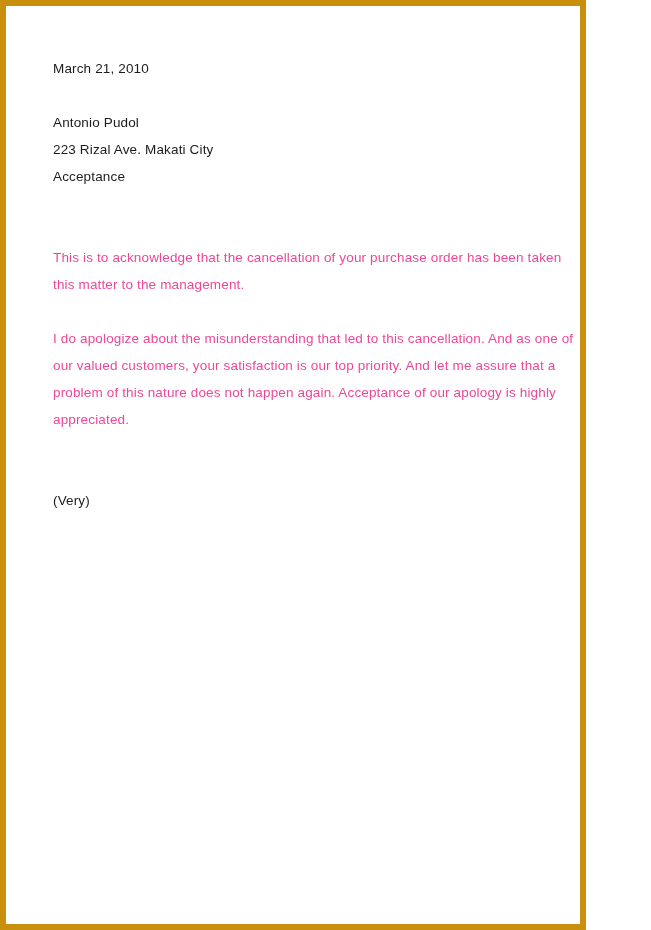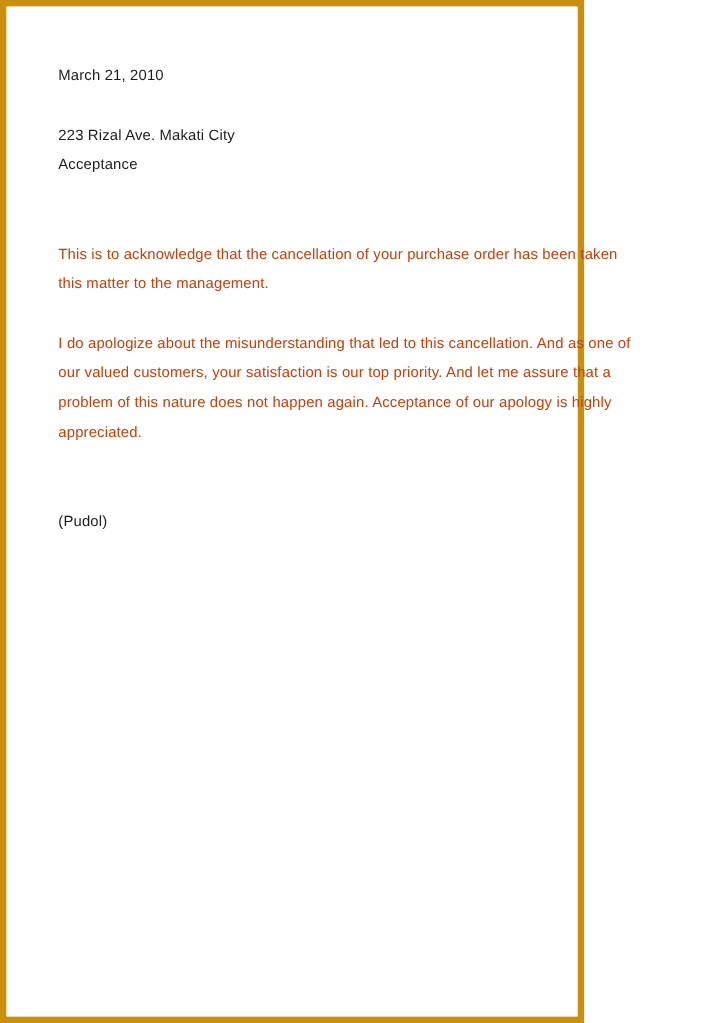--- a/index.html
+++ b/index.html
@@ -11,21 +11,21 @@
     width: 651px;
     height: 930px;
     background: #ffffff;
     font-family: "Liberation Sans", sans-serif;
     overflow: hidden;
   }
 
   .page {
     position: relative;
     box-sizing: border-box;
-    width: 531px;
+    width: 586px;
     height: 930px;
     background: #ffffff;
     border: 6px solid #c8900d;
     padding-left: 24px;
   }
 
   .sheet {
     position: absolute;
     left: 0;
     top: 0;
@@ -45,21 +45,21 @@
     font-size: 13.5px;
     line-height: 27px;
     color: #1c1c1c;
     letter-spacing: 0.15px;
     white-space: nowrap;
   }
 
   .para {
     font-size: 13.5px;
     line-height: 27px;
-    color: #c2410c;
+    color: #ec4899;
     letter-spacing: 0.15px;
     text-align: left;
   }
 
   .block {
     margin: 0;
   }
 
   
   .gap-date    { height: 27px; }
@@ -74,37 +74,38 @@
 
 <div class="page">
   <div class="sheet">
     <div class="letter-body">
 
       <div class="line block">March 21, 2010</div>
 
       <div class="gap-date"></div>
 
       <div>
+        <div class="line block">Antonio Pudol</div>
         <div class="line block">223 Rizal Ave. Makati City</div>
         <div class="line block">Acceptance</div>
       </div>
 
       <div class="gap-address"></div>
 
 
       <div class="gap-salut"></div>
 
       <div class="para block">This is to acknowledge that the cancellation of your purchase order has been taken this matter to the management.</div>
 
       <div class="gap-para1"></div>
 
       <div class="para block">I do apologize about the misunderstanding that led to this cancellation. And as one of our valued customers, your satisfaction is our top priority. And let me assure that a problem of this nature does not happen again. Acceptance of our apology is highly appreciated.</div>
 
       <div class="gap-para2"></div>
 
 
       <div class="gap-closing"></div>
 
-      <div class="line block">(Pudol)</div>
+      <div class="line block">(Very)</div>
 
     </div>
   </div>
 </div>
 
 </body></html>

